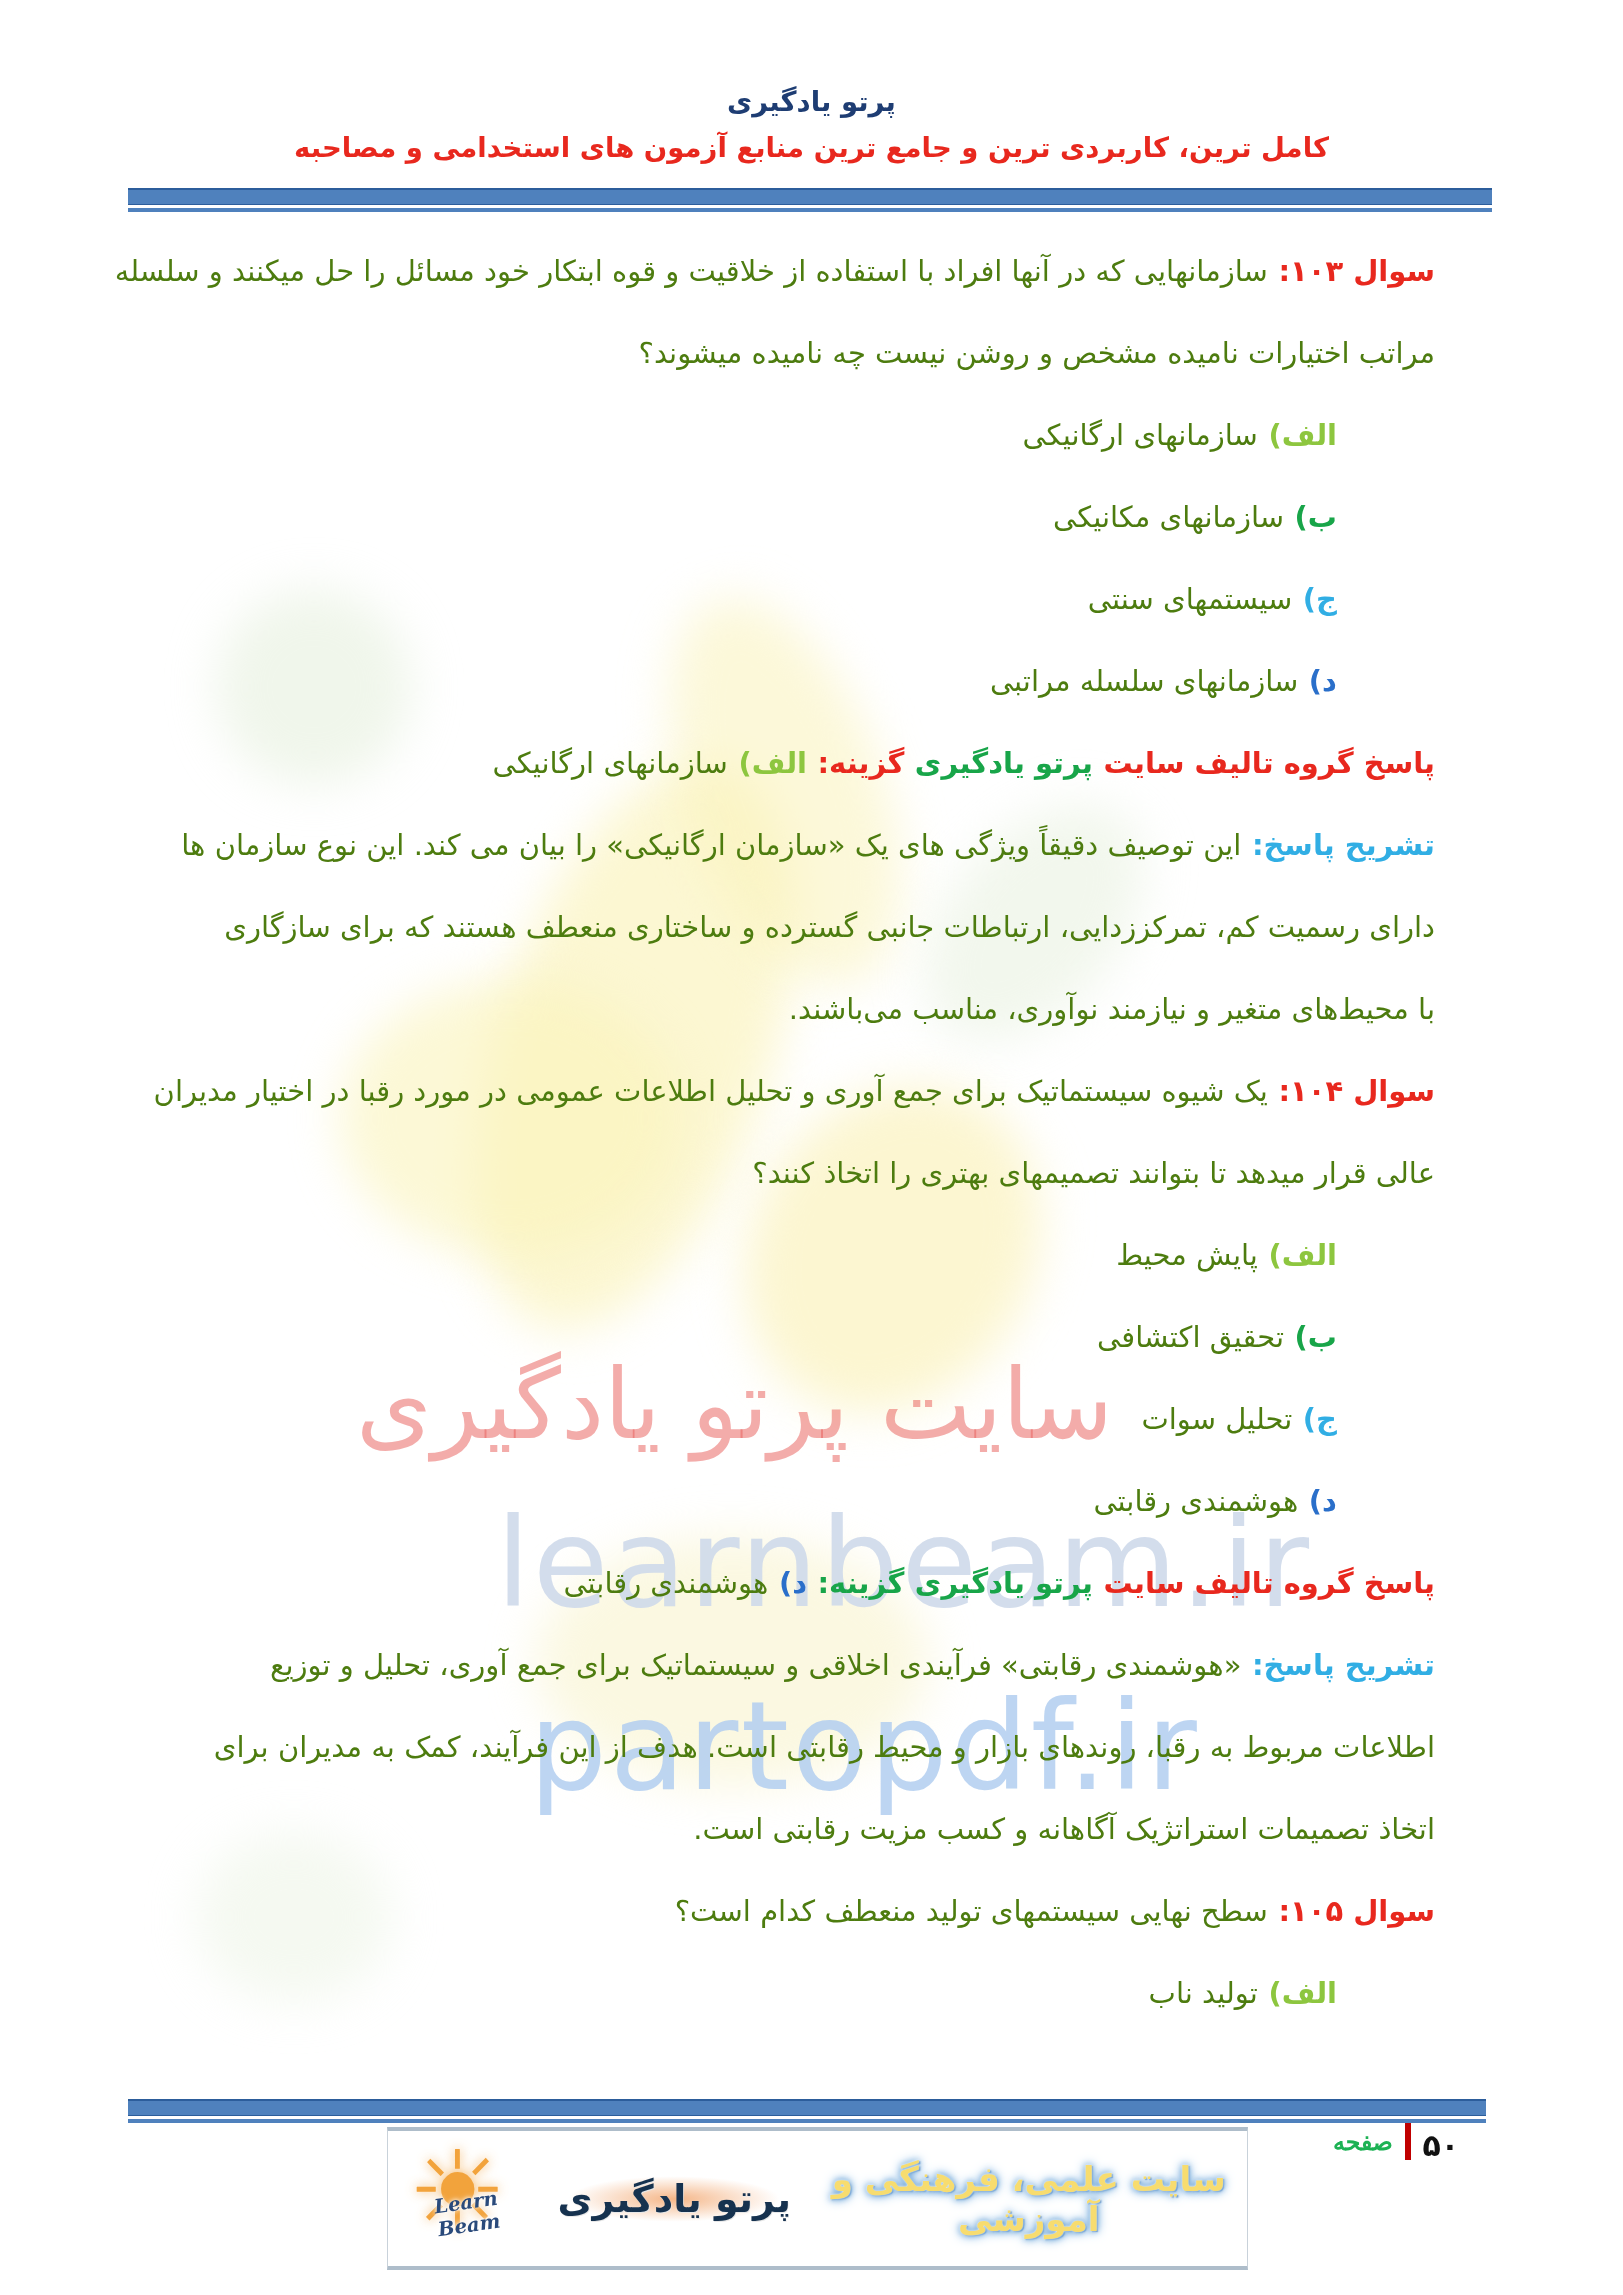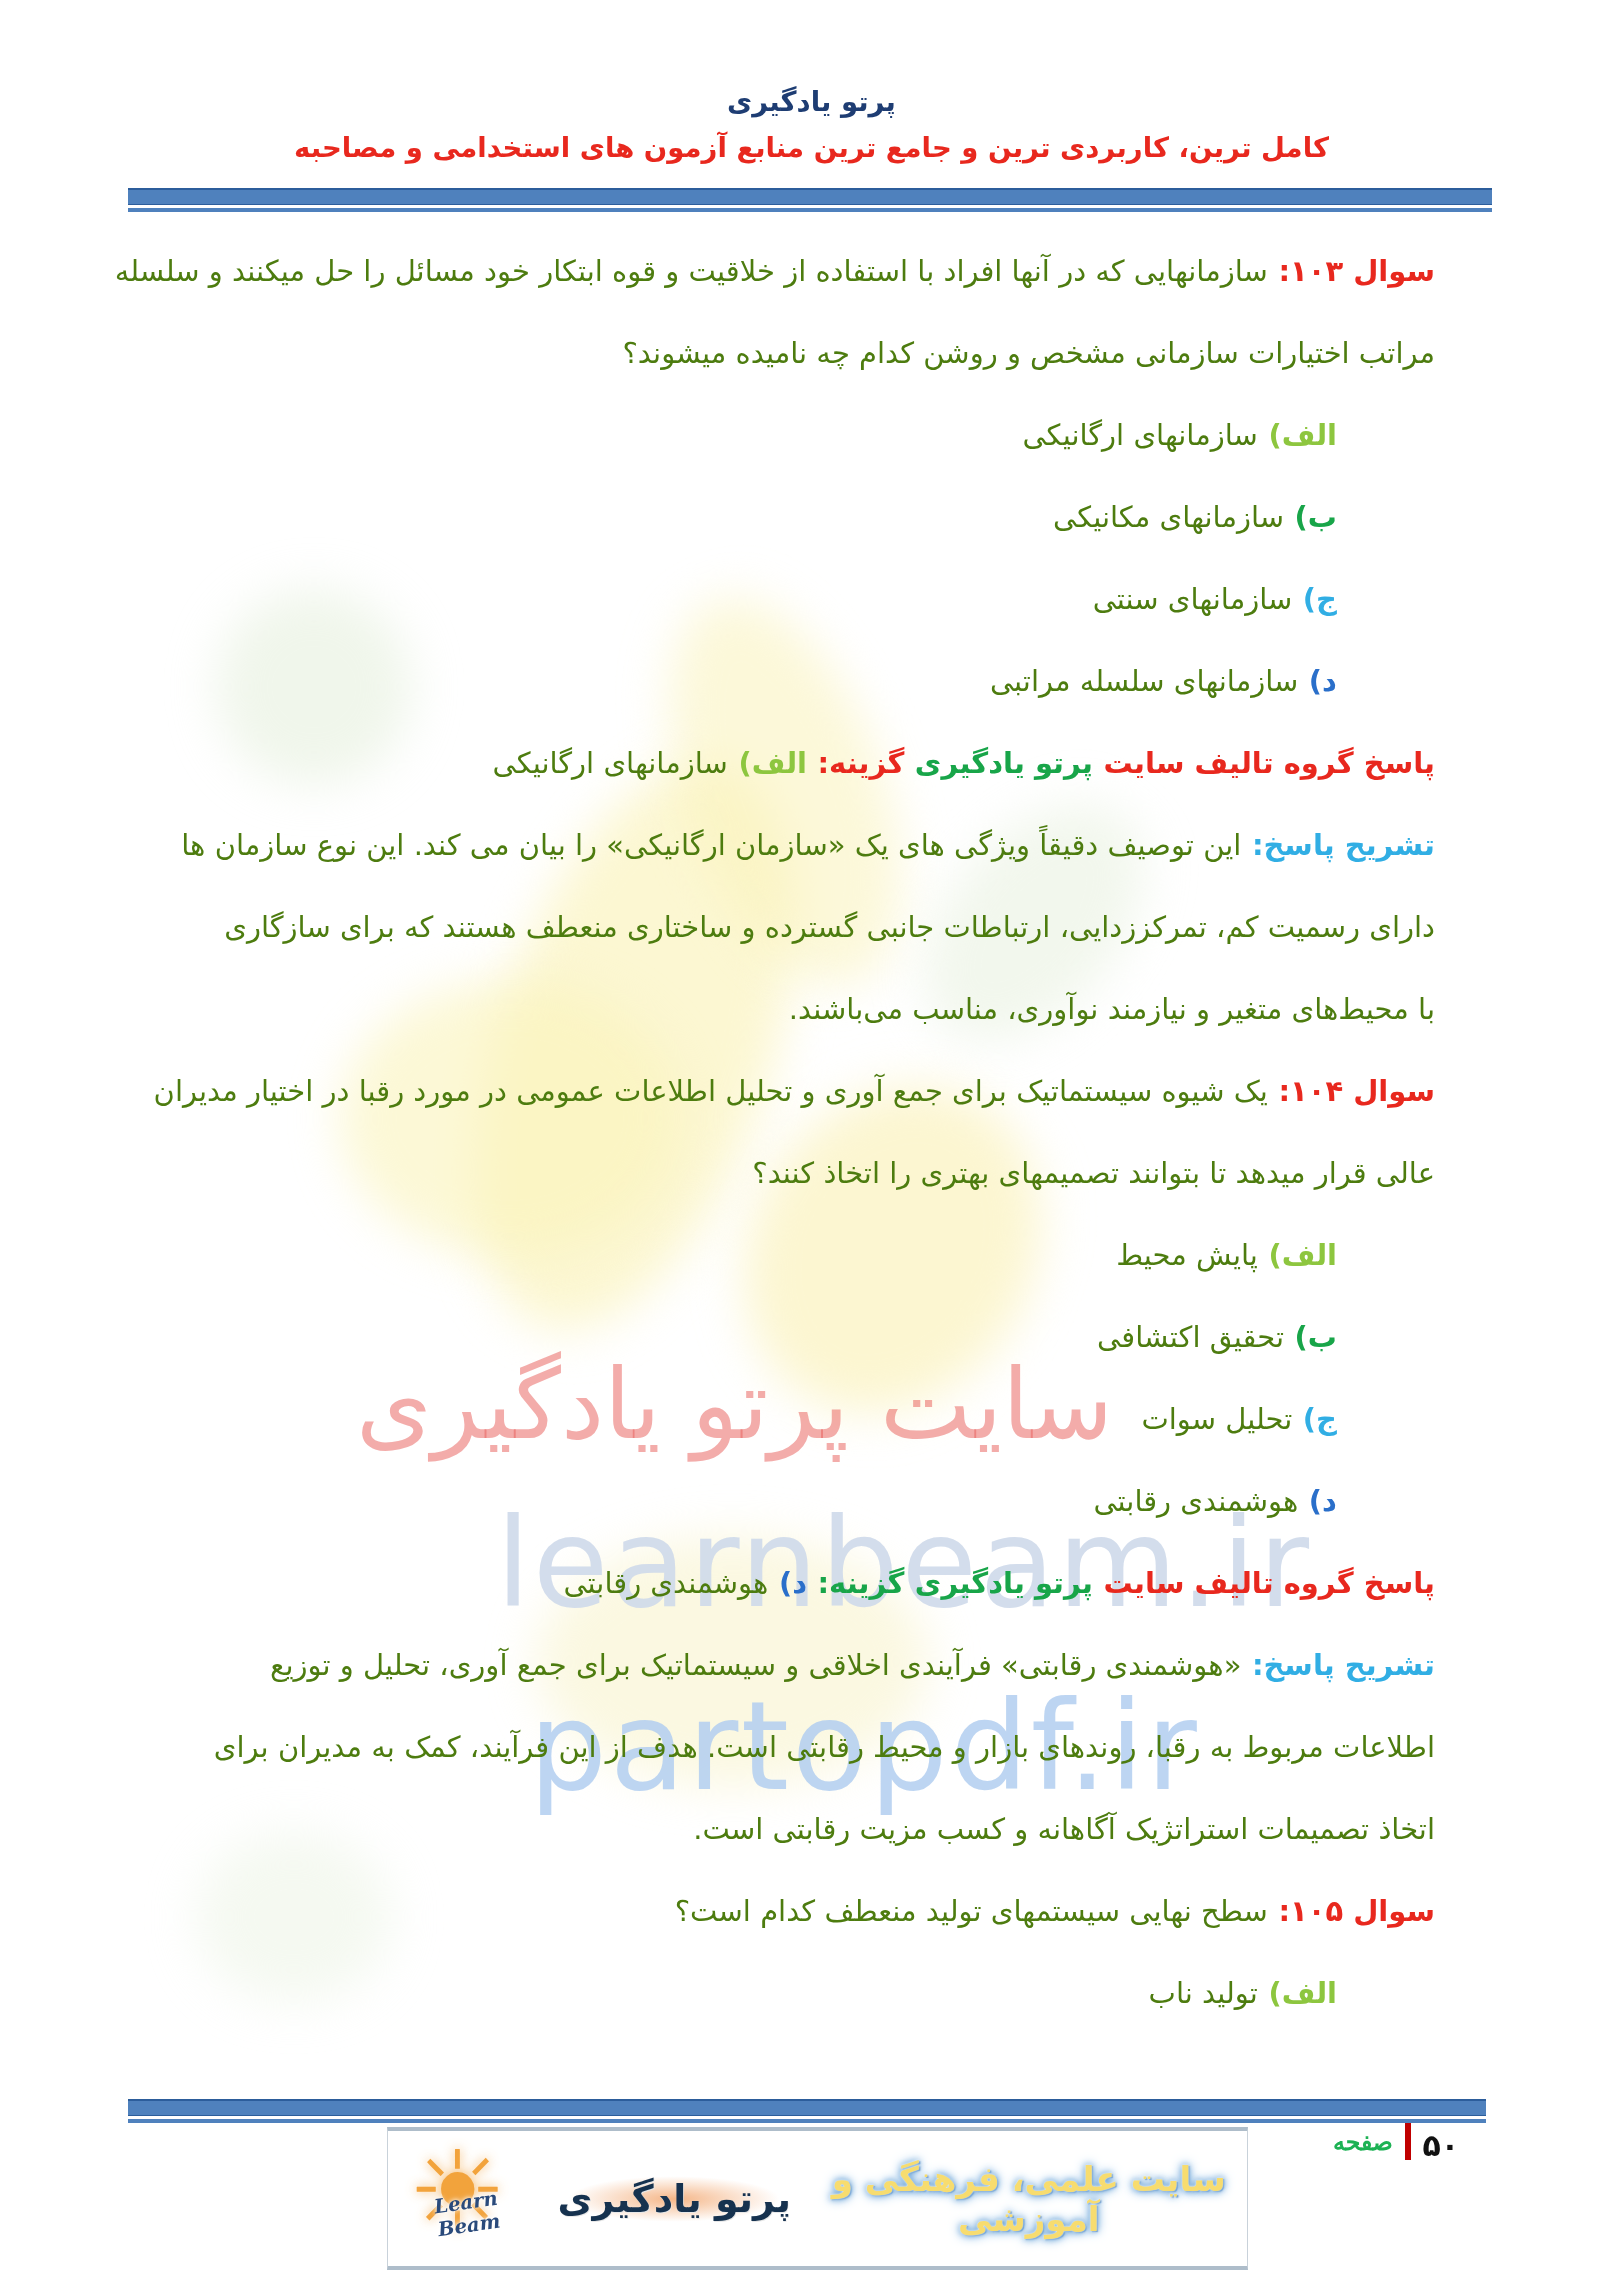--- a/index.html
+++ b/index.html
@@ -139,34 +139,34 @@
     <div class="thin"></div>
   </div>
 
   <main class="content">
 
     <div class="line">
       <span class="t-red">سوال ۱۰۳:</span>
       <span class="t-black">سازمانهایی که در آنها افراد با استفاده از خلاقیت و قوه ابتکار خود مسائل را حل میکنند و سلسله</span>
     </div>
     <div class="line">
-      <span class="t-black">مراتب اختیارات سازمانی مشخص و روشن کدام چه نامیده میشوند؟</span>
+      <span class="t-black">مراتب اختیارات نامیده مشخص و روشن نیست چه نامیده میشوند؟</span>
     </div>
 
     <div class="line opt">
       <span class="t-lgreen">الف)</span>
       <span class="t-black">سازمانهای ارگانیکی</span>
     </div>
     <div class="line opt">
       <span class="t-green">ب)</span>
       <span class="t-black">سازمانهای مکانیکی</span>
     </div>
     <div class="line opt">
       <span class="t-cyan">ج)</span>
-      <span class="t-black">سازمانهای سنتی</span>
+      <span class="t-black">سیستمهای سنتی</span>
     </div>
     <div class="line opt">
       <span class="t-blue">د)</span>
       <span class="t-black">سازمانهای سلسله مراتبی</span>
     </div>
 
     <div class="line">
       <span class="t-red">پاسخ گروه تالیف سایت</span>
       <span class="t-green">پرتو یادگیری</span>
       <span class="t-red">گزینه:</span>

